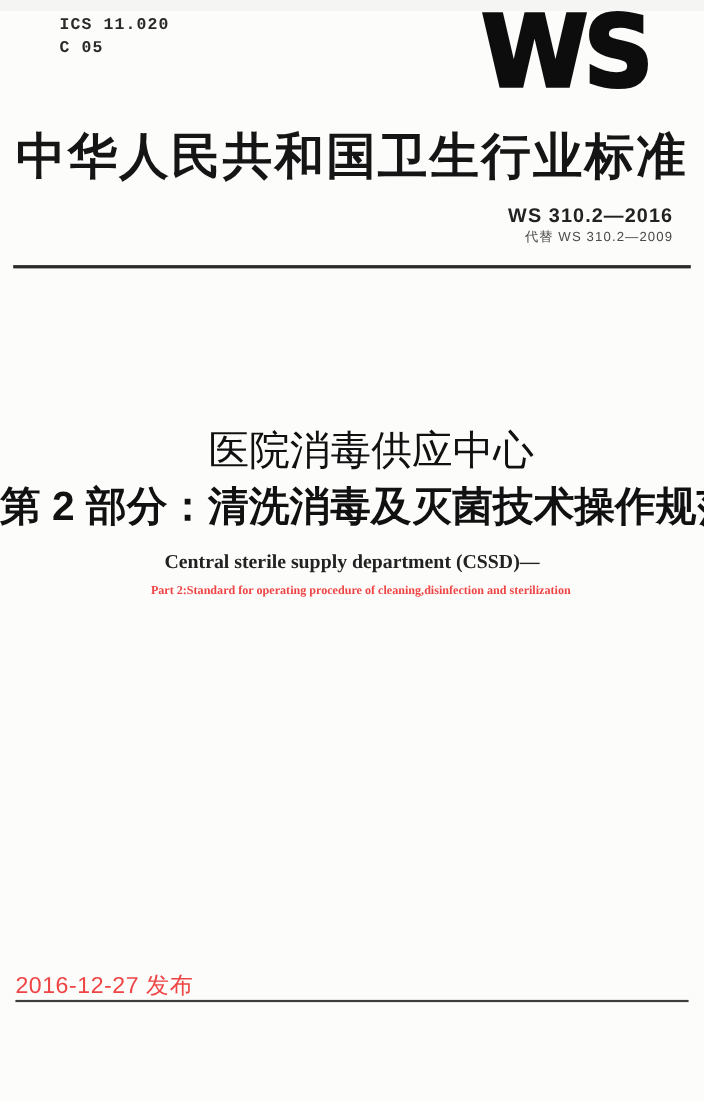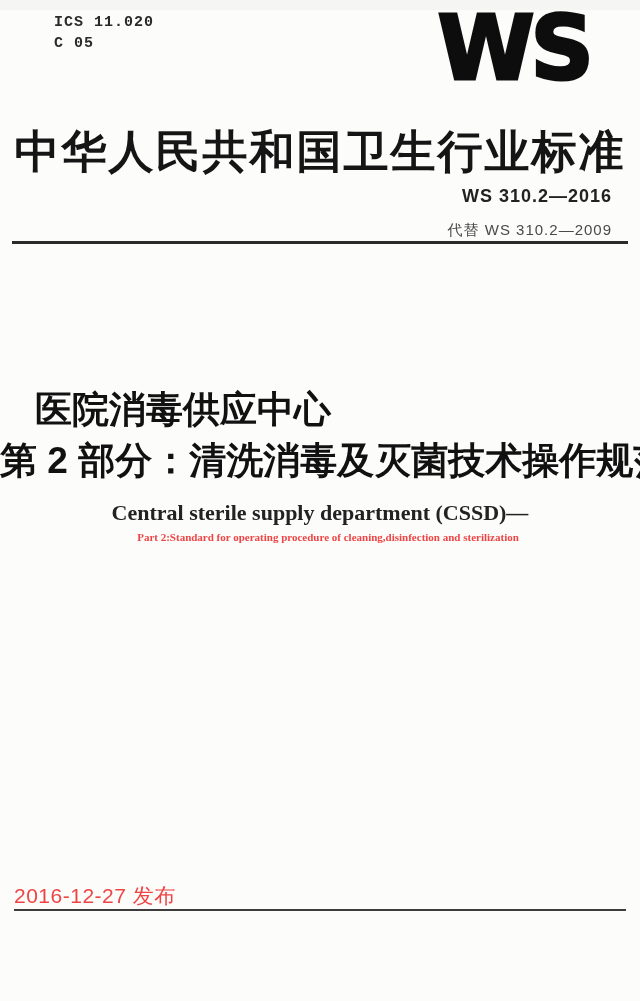--- a/index.html
+++ b/index.html
@@ -56,56 +56,55 @@
   .heading {
     position: absolute;
     left: 0; right: 0;
     top: 112px;
     text-align: center;
     font-weight: bold;
     font-size: 45px;
     letter-spacing: 2px;
     white-space: nowrap;
     color: #151515;
-    margin-top: 10px;
   }
 
   .std-block {
     position: absolute;
     right: 28px;
     top: 186px;
     text-align: right;
   }
   .std-no {
     font-weight: bold;
     font-size: 18px;
     letter-spacing: 1px;
     color: #222;
   }
   .std-replaces {
-    margin-top: 14px;
-    font-size: 15px;
+    margin-top: 0;
+    font-size: 12px;
     letter-spacing: 1px;
     color: #4a4a4a;
   }
 
   .rule-top {
     position: absolute;
     left: 12px;
     right: 12px;
     top: 241px;
     border-top: 3px solid #2b2b2b;
   }
 
   .title-cn-1 {
     position: absolute;
     left: 0; right: 0;
     top: 385px;
-    text-align: left;
-    font-weight: bold;
+    text-align: center;
+    font-weight: normal;
     font-size: 37px;
     white-space: nowrap;
     color: #111;
     padding-left: 35px;
   }
   .title-cn-2 {
     position: absolute;
     left: 0; right: 0;
     top: 436px;
     text-align: center;
@@ -115,21 +114,21 @@
     color: #111;
   }
 
   .title-en-1 {
     position: absolute;
     left: 0; right: 0;
     top: 500px;
     text-align: center;
     font-family: "Liberation Serif", serif;
     font-weight: bold;
-    font-size: 22px;
+    font-size: 18px;
     color: #222;
   }
   .title-en-2 {
     position: absolute;
     left: 16px; right: 0;
     top: 531px;
     text-align: center;
     font-family: "Liberation Serif", serif;
     font-weight: bold;
     font-size: 11px;

